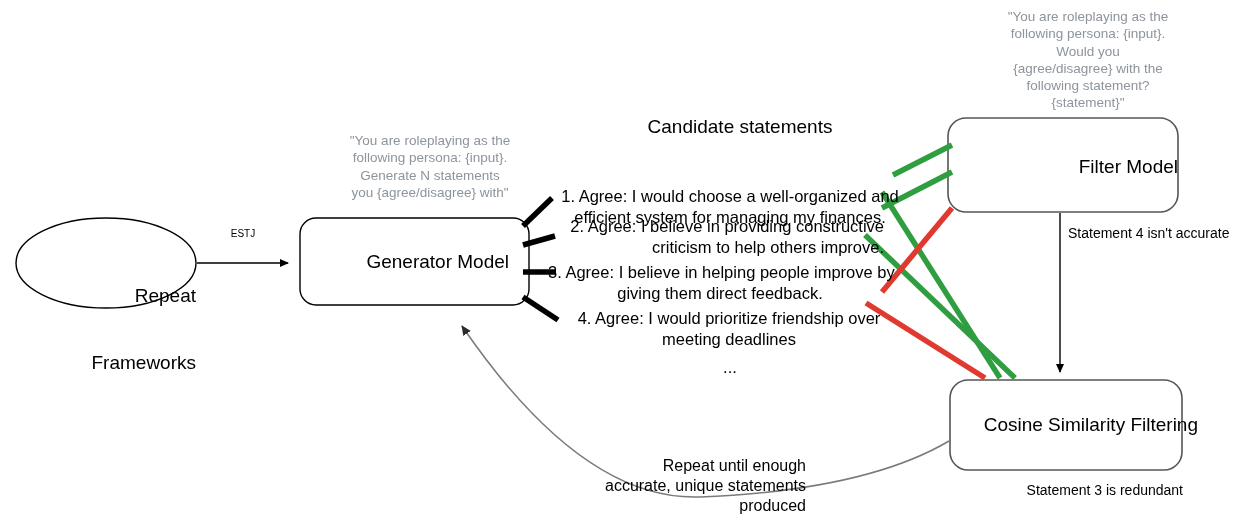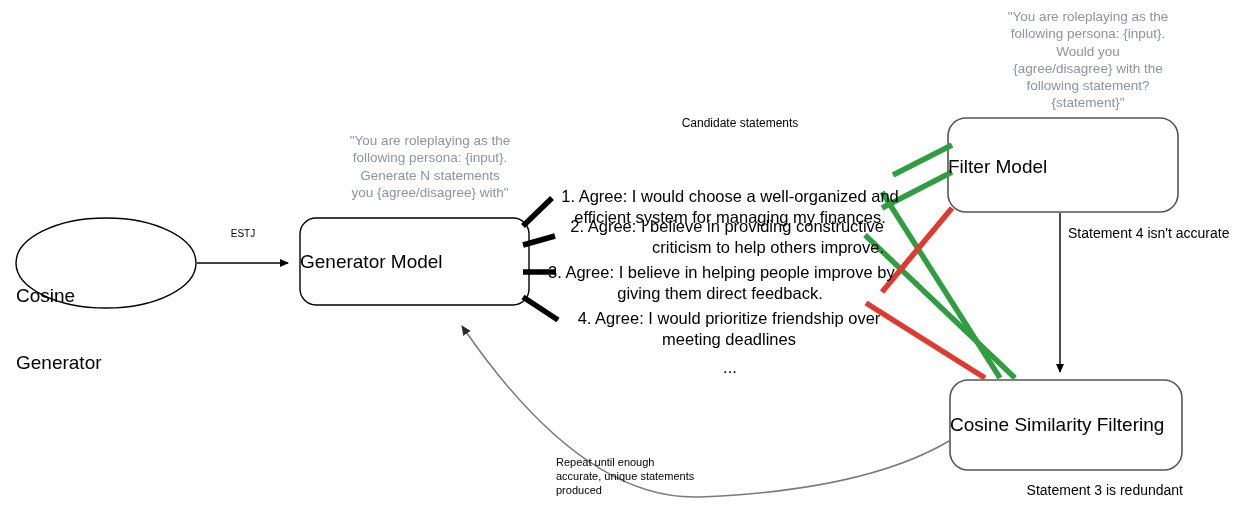--- a/index.html
+++ b/index.html
@@ -27,53 +27,53 @@
     overflow: visible;
   }
   .txt {
     position: absolute;
     white-space: pre;
     line-height: 1.18;
   }
   .node-label {
     font-size: 19px;
     color: #000;
-    text-align: left;
+    text-align: right;
   }
   .prompt {
     font-size: 13.5px;
     color: #8d949c;
     text-align: center;
     line-height: 1.28;
   }
   .section-title {
-    font-size: 12px;
+    font-size: 19px;
     color: #000;
     text-align: center;
   }
   .stmt {
     font-size: 16.5px;
     color: #000;
     text-align: center;
     line-height: 1.26;
   }
   .edge-label {
     font-size: 10px;
     color: #000;
     text-align: center;
   }
   .small-note {
     font-size: 14px;
     color: #000;
     text-align: right;
   }
   .loop-note {
-    font-size: 11px;
+    font-size: 16px;
     color: #000;
-    text-align: left;
+    text-align: right;
     line-height: 1.26;
   }
   .ellipsis-dots {
     font-size: 16.5px;
     color: #000;
     text-align: center;
   }
 </style>
 </head>
 <body>
@@ -113,22 +113,22 @@
 
     <line x1="952" y1="208" x2="882" y2="292" stroke="#e03a30" stroke-width="5.5" stroke-linecap="butt"></line>
     <line x1="866" y1="303" x2="985" y2="378" stroke="#e03a30" stroke-width="5.5" stroke-linecap="butt"></line>
 
     <line x1="1060" y1="213" x2="1060" y2="372" stroke="#000000" stroke-width="1.4" marker-end="url(#arrowBlack)"></line>
 
     <path d="M 949 441 C 900 470, 820 492, 700 497 C 620 500, 540 440, 462 326" fill="none" stroke="#7a7a7a" stroke-width="1.5" marker-end="url(#arrowGray)"></path>
   </svg>
 
   <div class="txt node-label" style="left:16px; top:240px; width:180px;">
-    <div>Cosine</div>
-    <div>Generator</div>
+    <div>Repeat</div>
+    <div>Frameworks</div>
   </div>
 
   <div class="txt edge-label" style="left:198px; top:228px; width:90px;">ESTJ</div>
 
   <div class="txt node-label" style="left:300px; top:251px; width:209px;">Generator Model</div>
 
   <div class="txt prompt" style="left:325px; top:132px; width:210px;">"You are roleplaying as the
 following persona: {input}.
 Generate N statements
 you {agree/disagree} with"</div>

